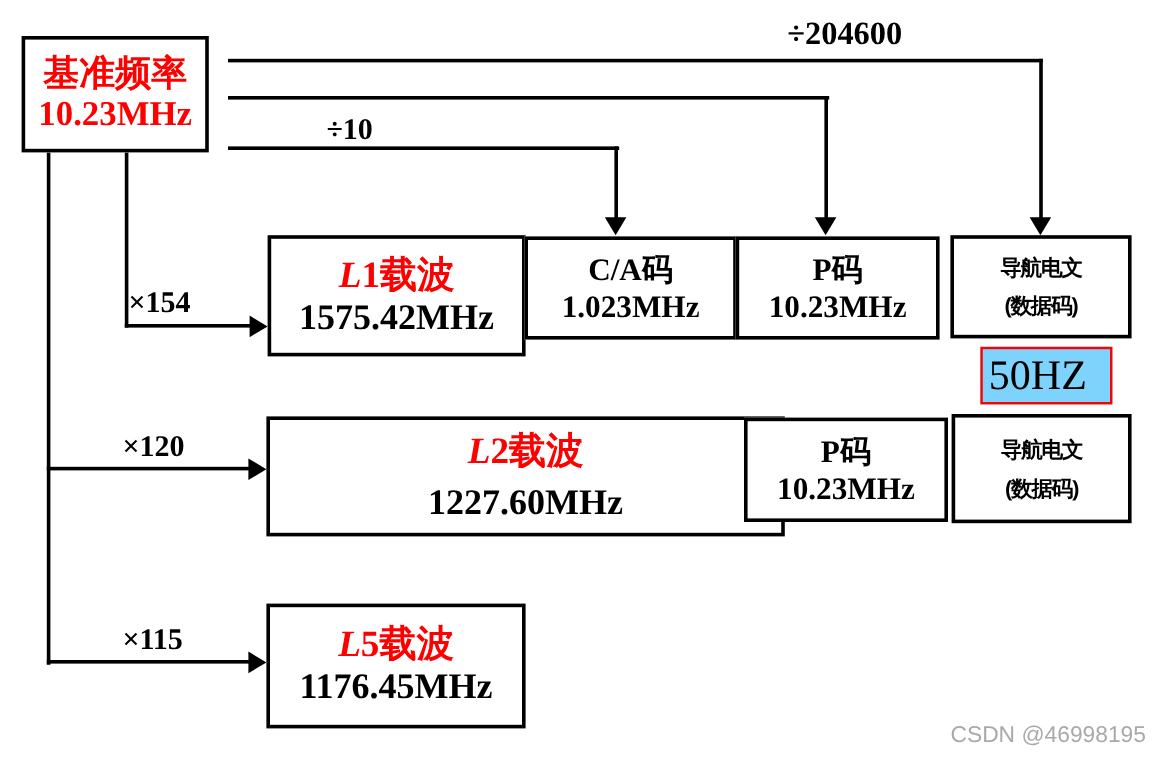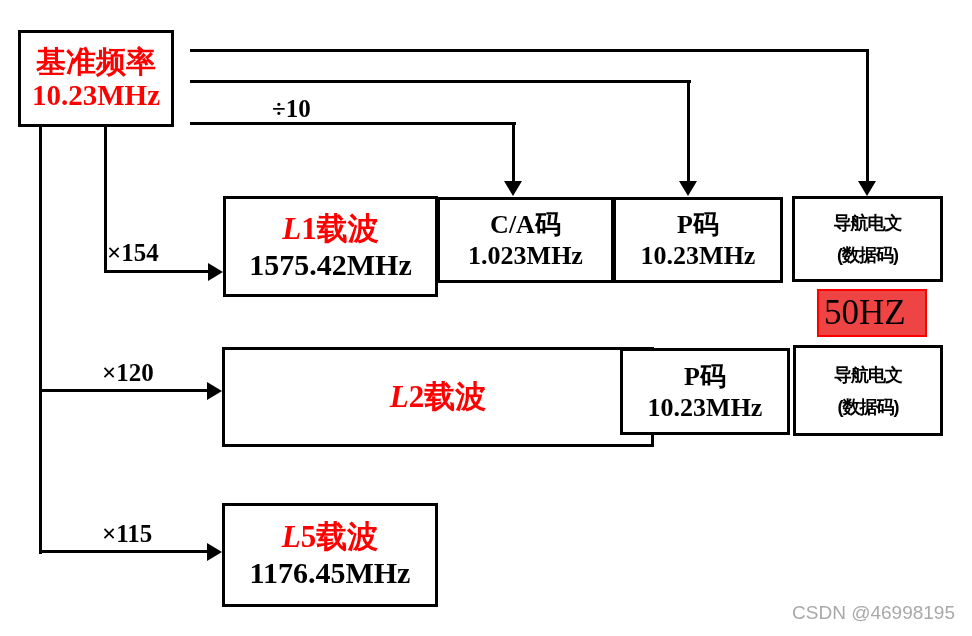--- a/index.html
+++ b/index.html
@@ -49,21 +49,21 @@
   .ref-title{font-size:30px;line-height:34px;}
   .ref-freq{font-size:29px;line-height:33px;}
   .car-title{font-size:31px;line-height:36px;text-align:right;}
   .car-freq{font-size:30px;line-height:36px;color:#000;}
   .code-line{font-size:26px;line-height:31px;color:#000;}
   .nav-line{font-size:18px;line-height:32px;color:#000;letter-spacing:-1px;}
   .hz-box{
     position:absolute;
     border:2px solid #ff0000;
     box-sizing:border-box;
-    background:#ef4444;
+    background:#7dd3fc;
     font-family:"Liberation Serif", serif;
     font-weight:normal;
     font-size:35px;
     color:#000;
     display:flex;align-items:center;
     padding-left:5px;
   }
   .watermark{
     position:absolute;
     right:17px;top:602px;
@@ -93,20 +93,21 @@
   <div class="hline" style="left:104px;top:270px;width:105px;height:3px;"></div>
   <div class="arr-r" style="left:208px;top:263px;"></div>
 
   <div class="vline" style="left:39px;top:127px;width:3px;height:427px;"></div>
   <div class="hline" style="left:39px;top:389px;width:169px;height:3px;"></div>
   <div class="arr-r" style="left:207px;top:382px;"></div>
 
   <div class="hline" style="left:39px;top:550px;width:169px;height:3px;"></div>
   <div class="arr-r" style="left:207px;top:543px;"></div>
 
+  <div class="op" style="left:656px;top:13px;font-size:27px;">÷204600</div>
   <div class="op" style="left:272px;top:95px;">÷10</div>
   <div class="op" style="left:107px;top:239px;">×154</div>
   <div class="op" style="left:102px;top:359px;text-align:center;">×120</div>
   <div class="op" style="left:102px;top:520px;">×115</div>
 
   <div class="box" style="left:18px;top:30px;width:156px;height:97px;">
     <div class="cnb red ref-title">基准频率</div>
     <div class="serb red ref-freq">10.23MHz</div>
   </div>
 
@@ -129,20 +130,21 @@
     <div class="cnb nav-line">导航电文</div>
     <div class="cnb nav-line">(数据码)</div>
   </div>
 
   <div class="hz-box" style="left:817px;top:289px;width:110px;height:48px;">
     <span>50HZ</span>
   </div>
 
   <div class="box" style="left:222px;top:347px;width:432px;height:100px;justify-content:space-around;padding:4px 11px;">
     <div class="car-title"><span class="serb ital red">L</span><span class="serb red">2</span><span class="cnb red">载波</span></div>
+    <div class="serb car-freq">1227.60MHz</div>
   </div>
 
   <div class="box" style="left:620px;top:348px;width:170px;height:87px;">
     <div class="serb code-line">P码</div>
     <div class="serb code-line">10.23MHz</div>
   </div>
 
   <div class="box" style="left:793px;top:345px;width:150px;height:91px;">
     <div class="cnb nav-line">导航电文</div>
     <div class="cnb nav-line">(数据码)</div>

